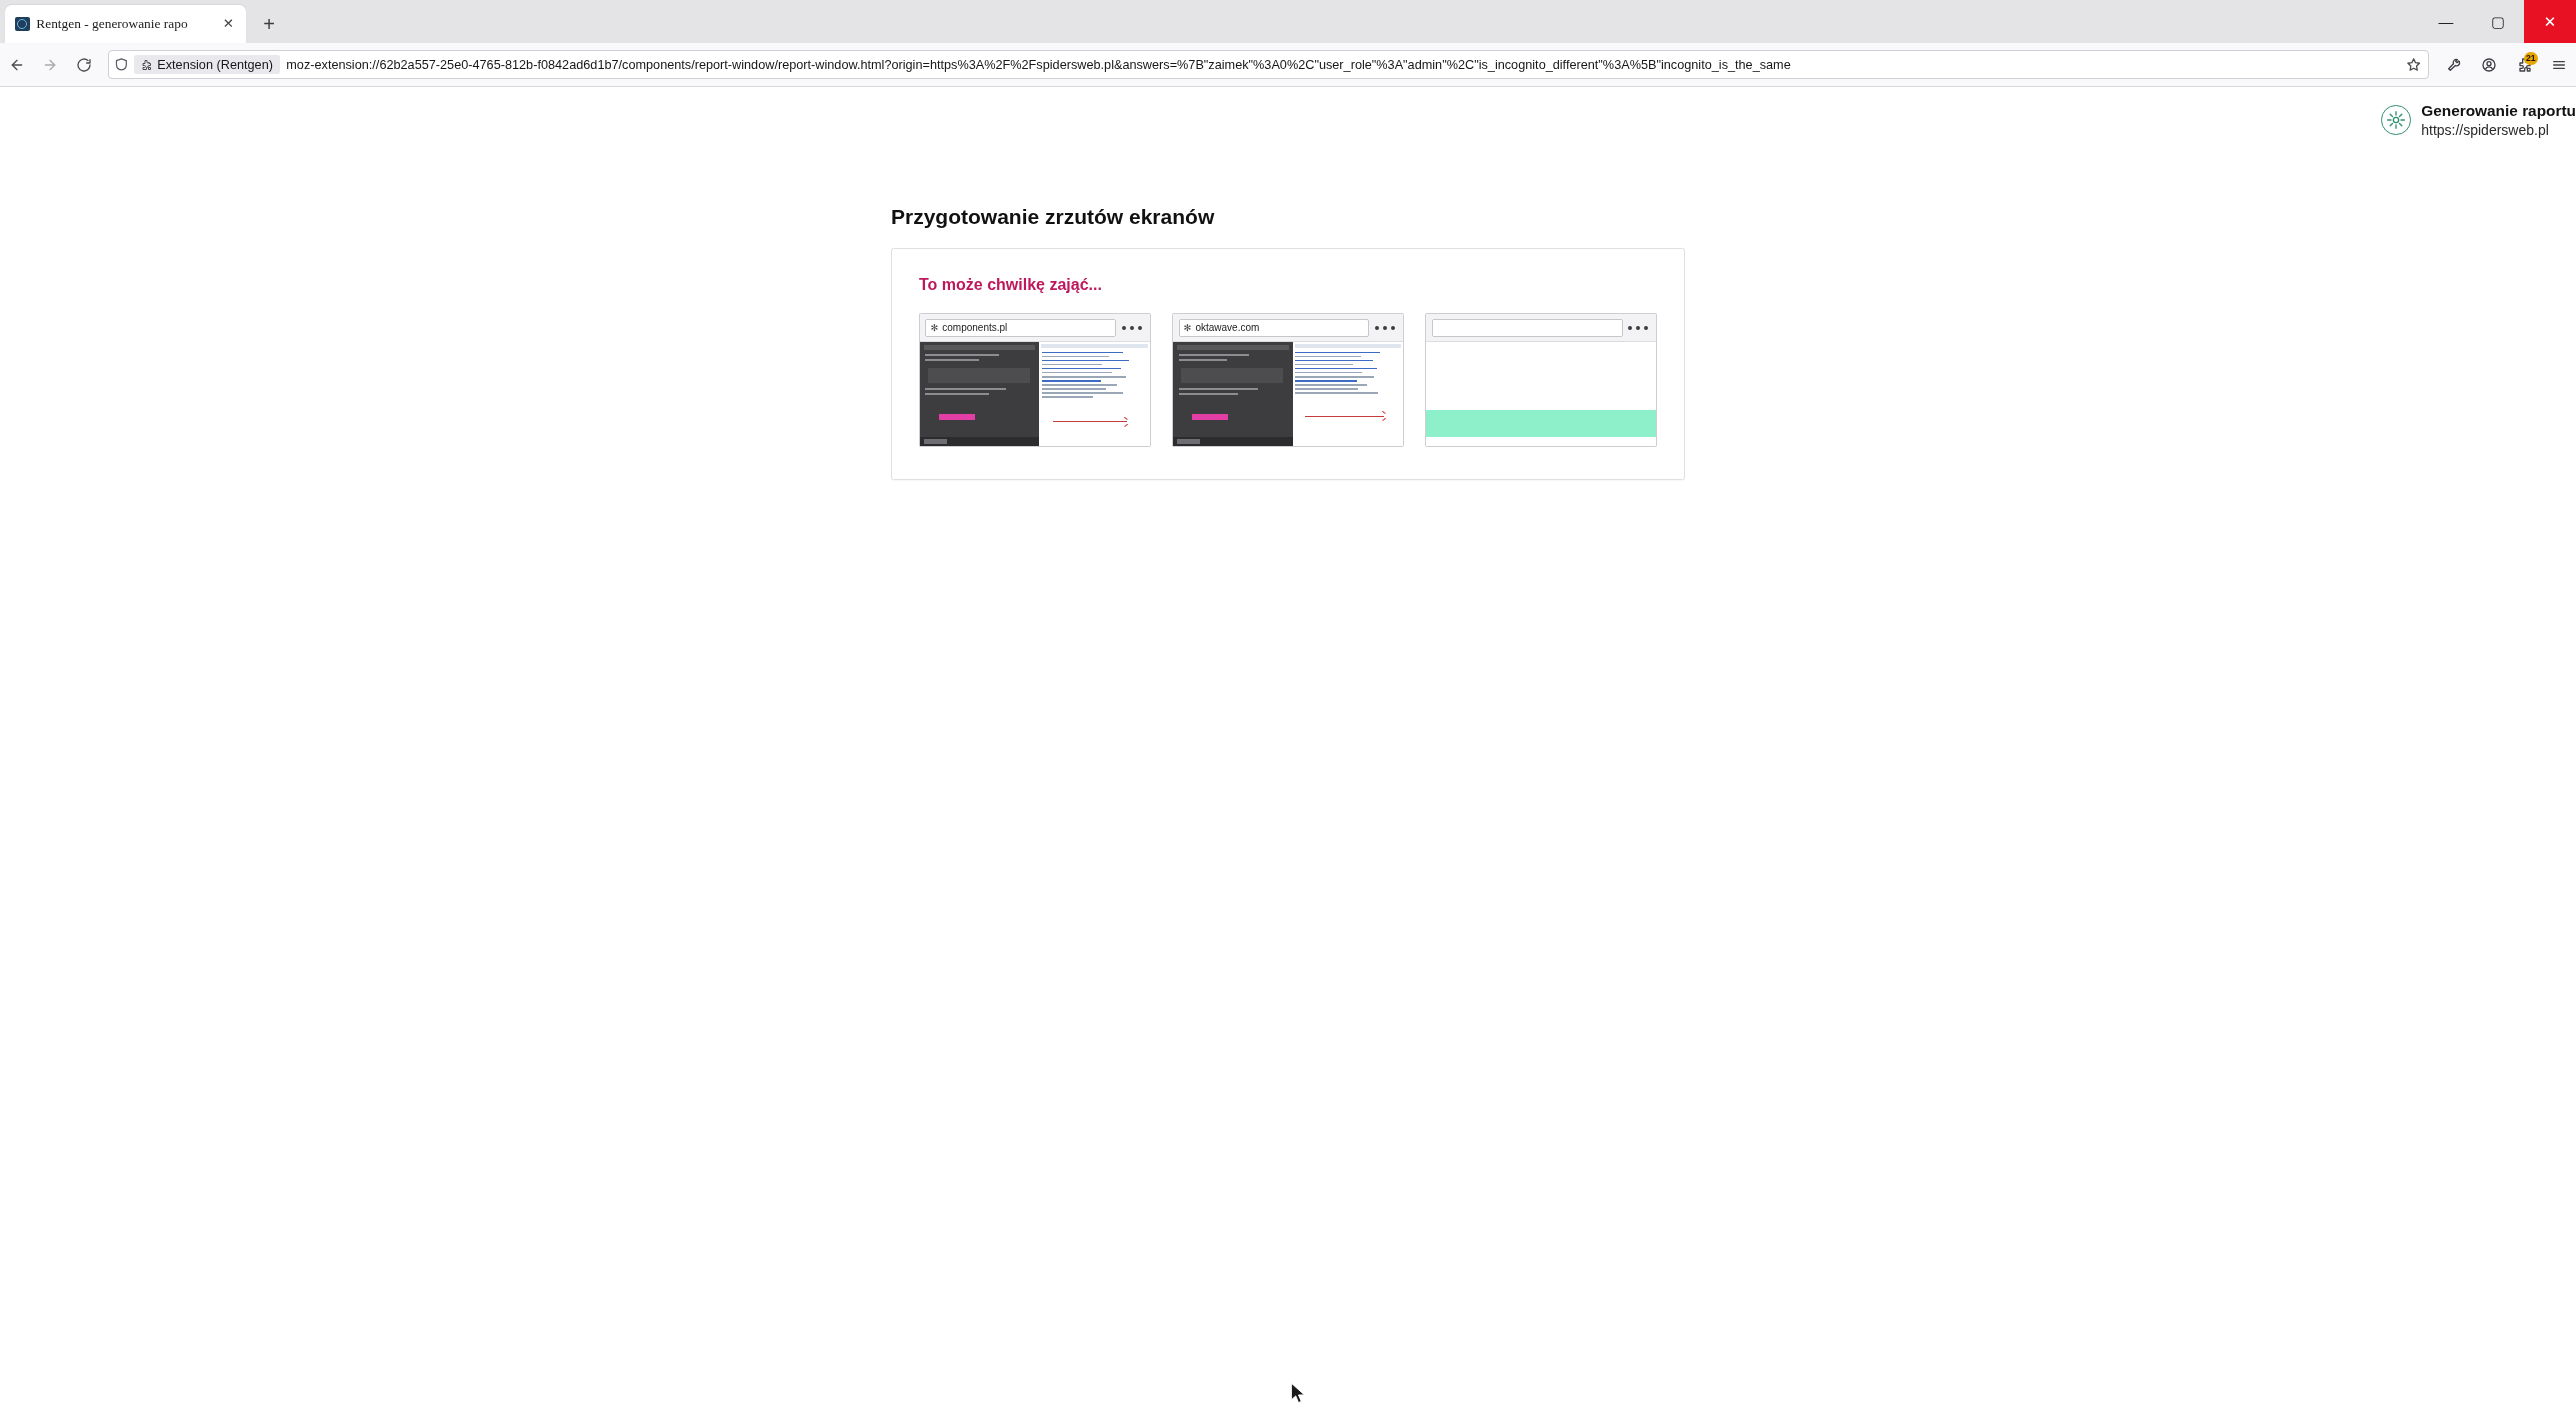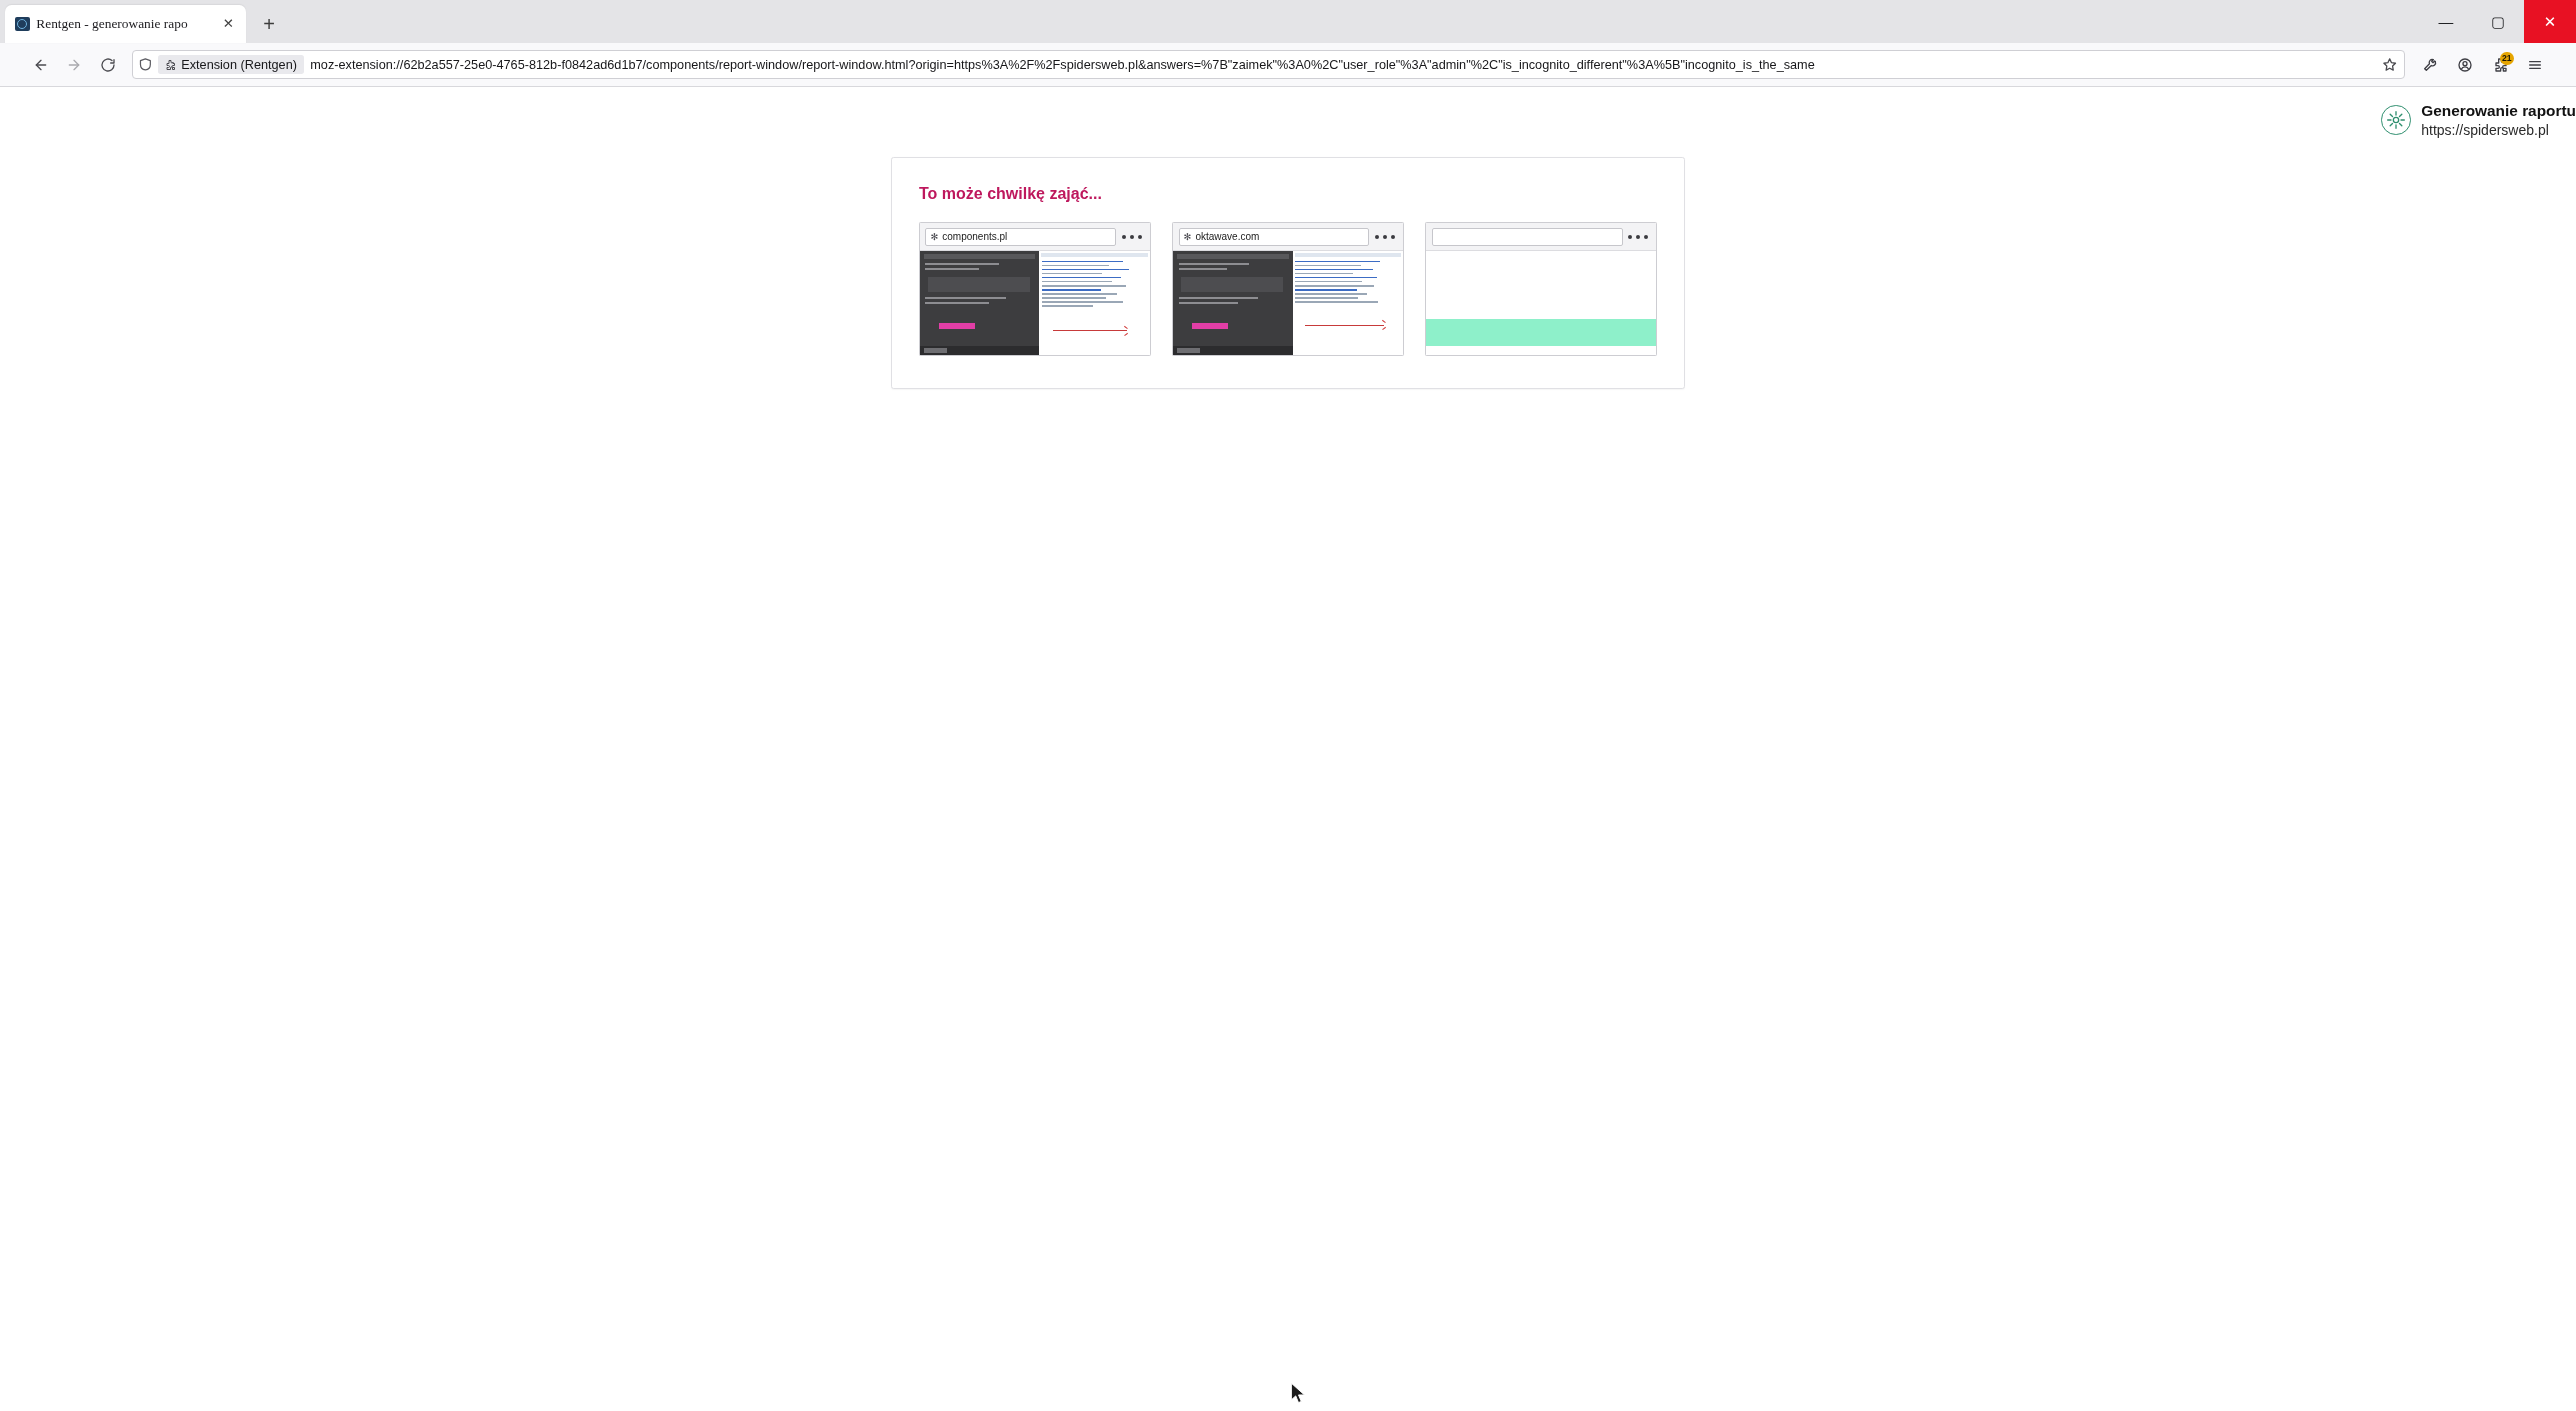--- a/index.html
+++ b/index.html
@@ -91,21 +91,21 @@
   }
   .wc.close { background: #e81123; color: #ffffff; }
 
   
   .navbar {
     height: 44px;
     background: #f9f9fb;
     border-bottom: 0.7px solid #d8d8dc;
     display: flex;
     align-items: center;
-    padding: 0 26px;
+    padding: 0 2px;
     gap: 4px;
     flex: 0 0 44px;
   }
   .navbtn {
     width: 29.5px; height: 29.5px;
     display: flex; align-items: center; justify-content: center;
     color: #4b4b50;
     border-radius: 4px;
     flex: 0 0 29.5px;
   }
@@ -411,20 +411,21 @@
           <circle cx="12" cy="12" r="3.2"></circle>
           <path d="M12 2v4M12 18v4M2 12h4M18 12h4M5 5l2.8 2.8M16.2 16.2L19 19M19 5l-2.8 2.8M7.8 16.2L5 19"></path>
         </svg>
       </span>
       <span class="hdr-texts">
         <span class="hdr-title">Generowanie raportu</span>
         <span class="hdr-sub">https://spidersweb.pl</span>
       </span>
     </div>
 
+    <div class="page-title">Przygotowanie zrzutów ekranów</div>
 
     <div class="card">
       <div class="card-title">To może chwilkę zająć...</div>
 
       <div class="thumbs">
 
         <div class="thumb">
           <div class="thumb-bar">
             <div class="thumb-url">
               <span class="snow">✻</span>

